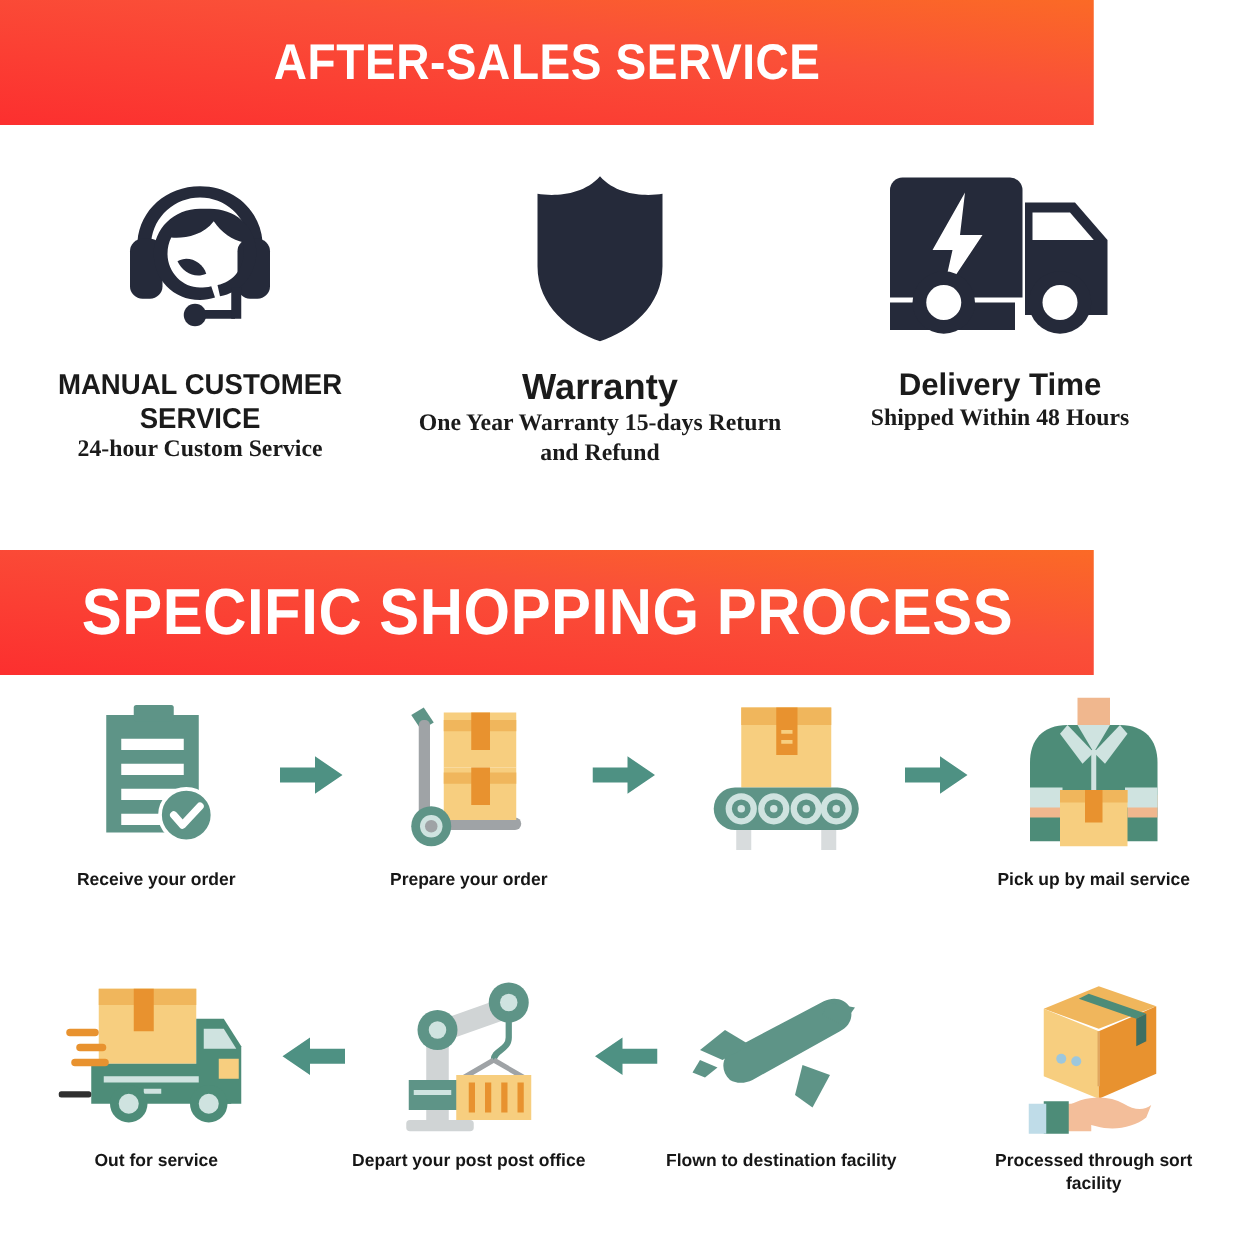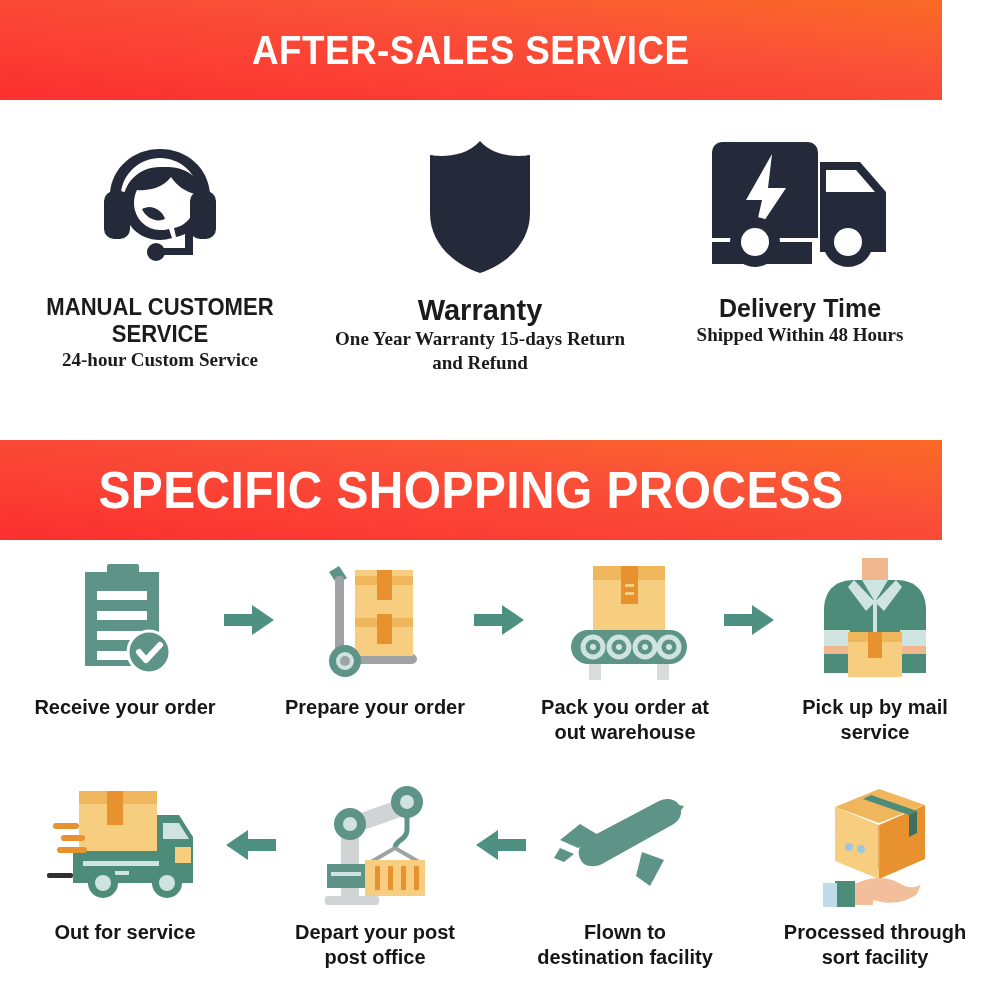--- a/index.html
+++ b/index.html
@@ -6,21 +6,21 @@
   html, body {
     width: 1000px; height: 1000px;
     background: #ffffff;
     font-family: "Liberation Sans", sans-serif;
     overflow: hidden;
   }
   .page { position: relative; width: 1000px; height: 1000px; background: #fff; }
 
   
   .banner {
-    position: absolute; left: 0; width: 942px;
+    position: absolute; left: 0; width: 875px;
     background: linear-gradient(to bottom left, #FB6A26 0%, #FA5038 38%, #FC2F2F 100%);
     display: flex; align-items: center; justify-content: center;
   }
   #banner-1 { top: 0; height: 100px; }
   #banner-2 { top: 440px; height: 100px; }
   .banner-title {
     color: #ffffff; font-weight: bold; letter-spacing: 0.5px;
     font-family: "Liberation Sans", sans-serif;
     transform: scaleX(0.92); transform-origin: center;
     white-space: nowrap;
@@ -53,21 +53,21 @@
   .process { position: absolute; top: 545px; left: 0; width: 1000px; height: 455px; }
   .prow { position: absolute; left: 0; width: 1000px; height: 225px; display: flex; }
   #process-row-1 { top: 10px; }
   #process-row-2 { top: 235px; }
   .pstep {
     flex: 1; position: relative; display: flex; flex-direction: column;
     align-items: center;
   }
   .pstep-icon { height: 130px; width: 100%; display: flex; align-items: center; justify-content: center; }
   .pstep-label {
-    font-size: 20px; font-weight: bold; color: #161616; text-align: center;
+    font-size: 14px; font-weight: bold; color: #161616; text-align: center;
     line-height: 1.25; margin-top: 10px; max-width: 190px;
     font-family: "Liberation Sans", sans-serif;
   }
   .arrow { position: absolute; top: 48px; width: 52px; height: 34px; }
   .arrow.right { right: -26px; }
   .arrow.left  { left: -26px; }
   .pstep:last-child .arrow { display: none; }
 </style>
 </head>
 <body>
@@ -202,21 +202,20 @@
             <g fill="#CFE3E0">
               <circle cx="40" cy="87" r="3"></circle>
                 <circle cx="66" cy="87" r="3"></circle>
               <circle cx="92" cy="87" r="3"></circle>
                 <circle cx="116" cy="87" r="3"></circle>
             </g>
             <rect x="36" y="104" width="12" height="16" fill="#D8DCDD"></rect>
             <rect x="104" y="104" width="12" height="16" fill="#D8DCDD"></rect>
           </svg>
         </div>
-        <div class="pstep-label">Pack you order at out warehouse</div>
         <svg class="arrow right" viewBox="0 0 52 34">
           <path d="M0 11h28V2l22 15-22 15v-9H0z" fill="#4E9183"></path>
         </svg>
       </div>
 
       <div class="pstep">
         <div class="pstep-icon">
           <svg width="130" height="125" viewBox="0 0 130 125">
             <rect x="52" y="0" width="26" height="34" fill="#F0B78E"></rect>
             <path d="M44 22h42c20 0 30 12 30 30v63H14V52c0-18 10-30 30-30z" fill="#4D8C78"></path>

